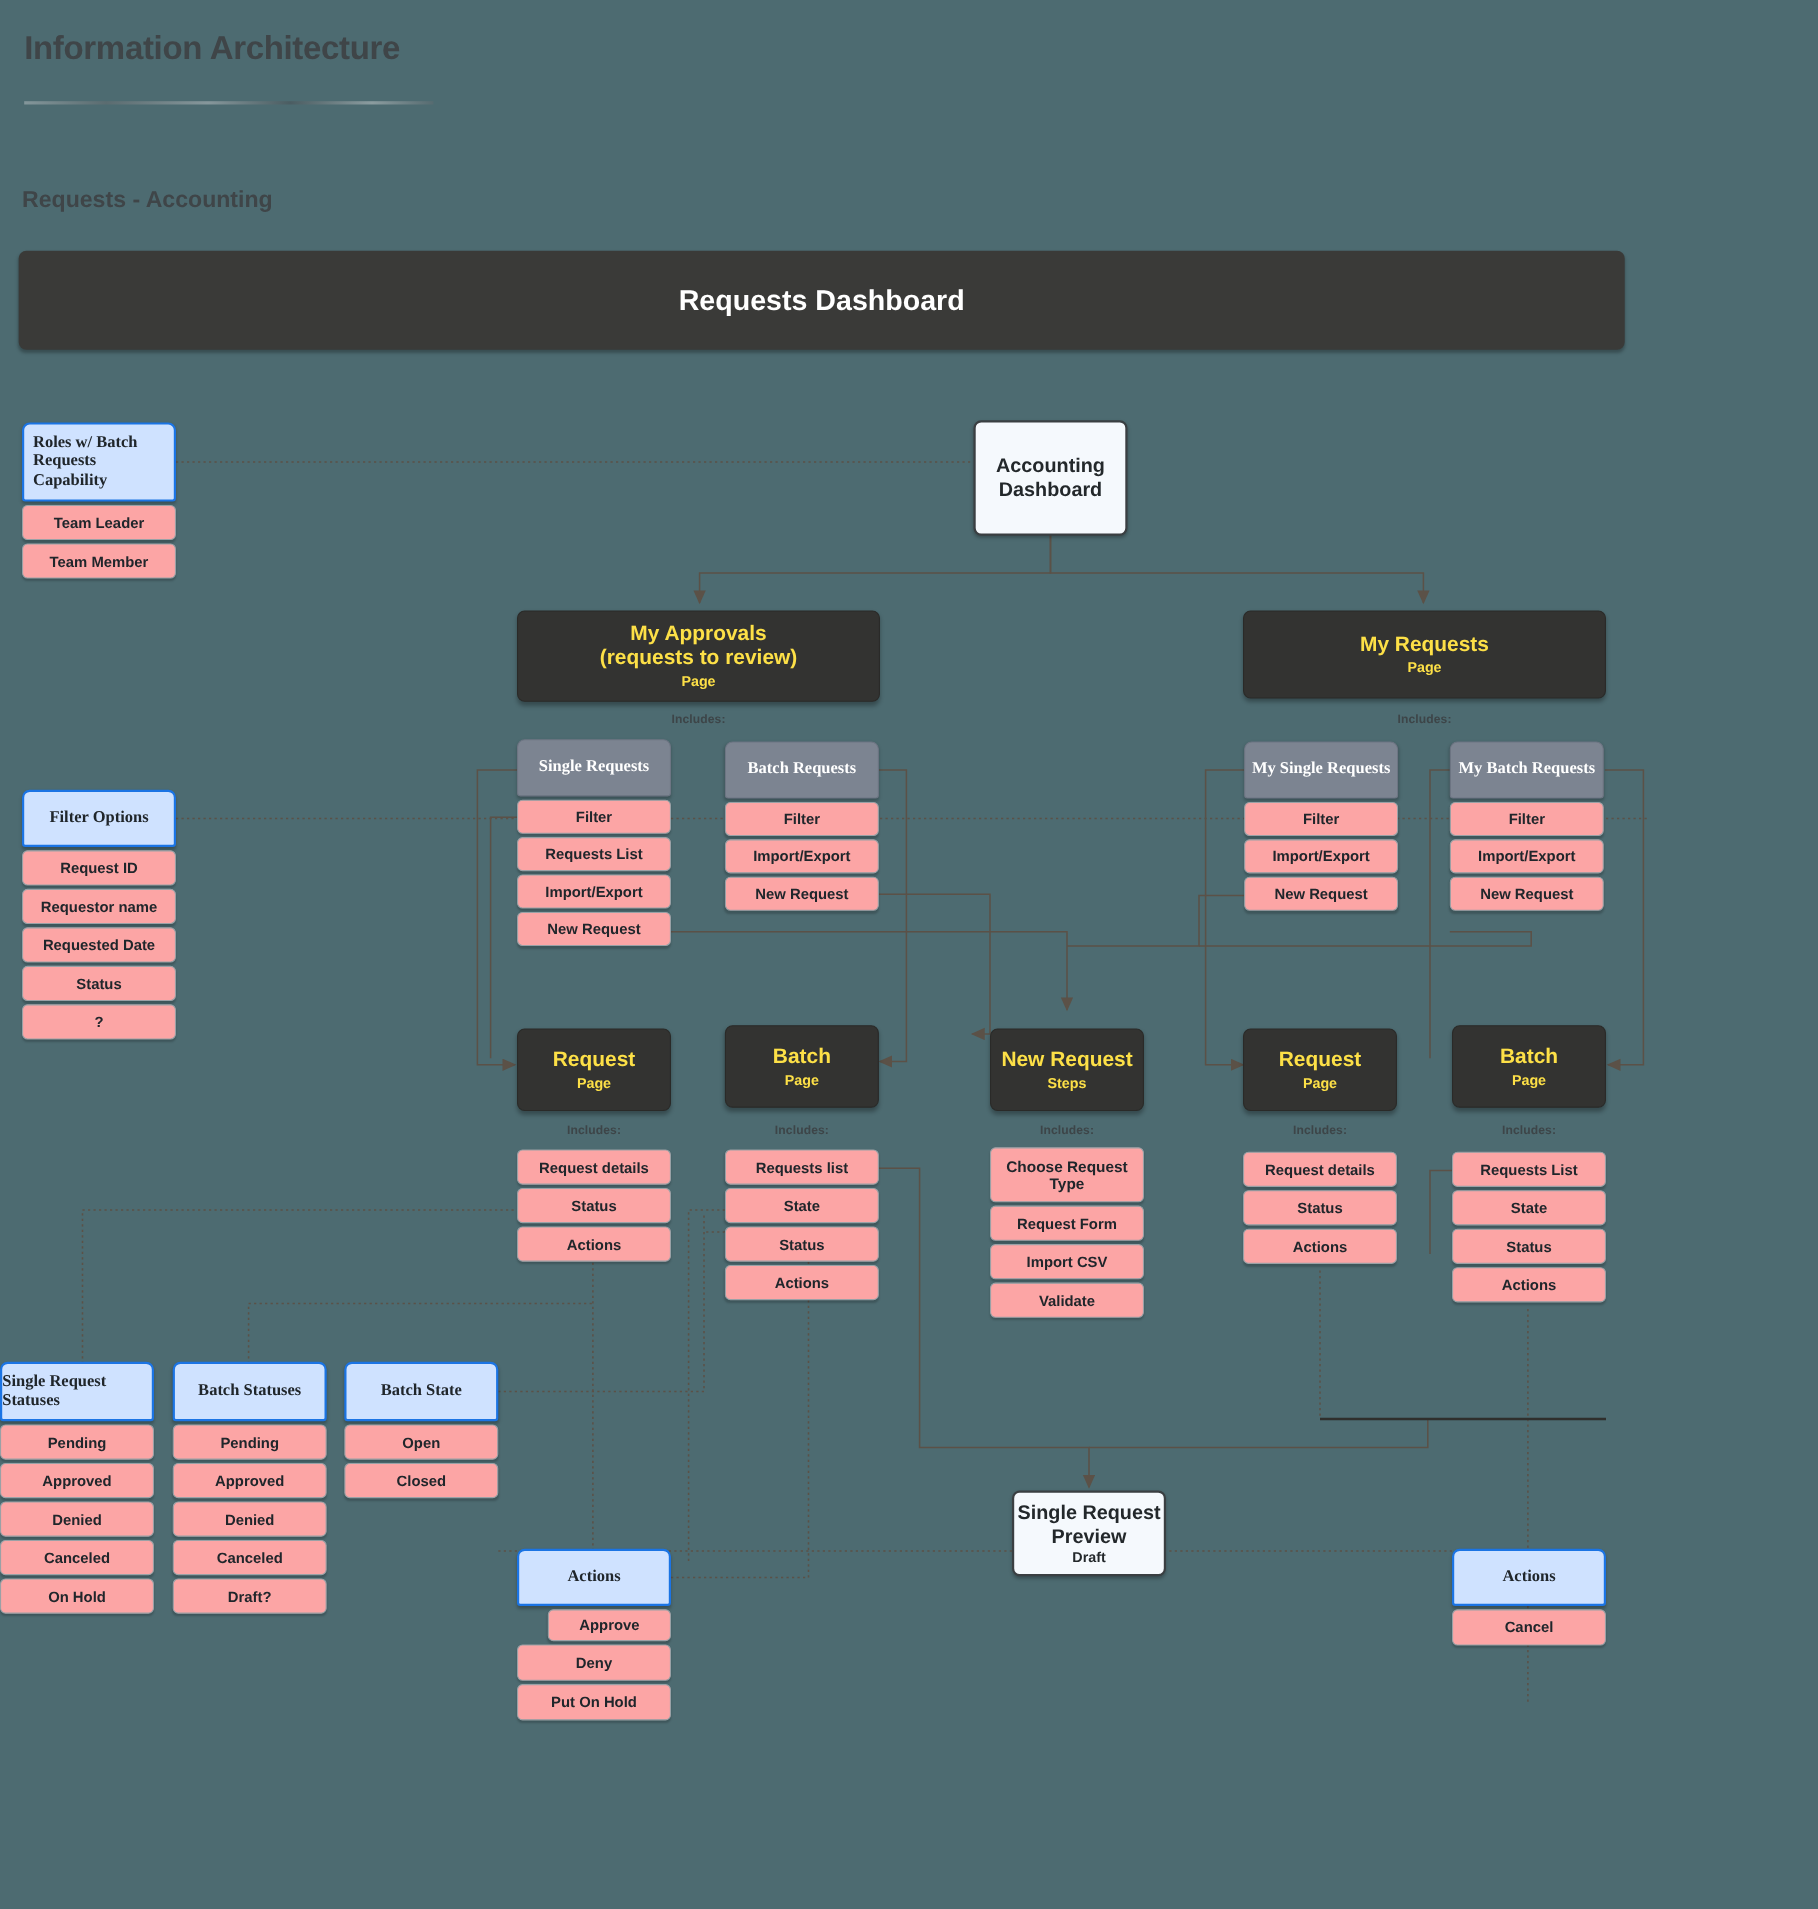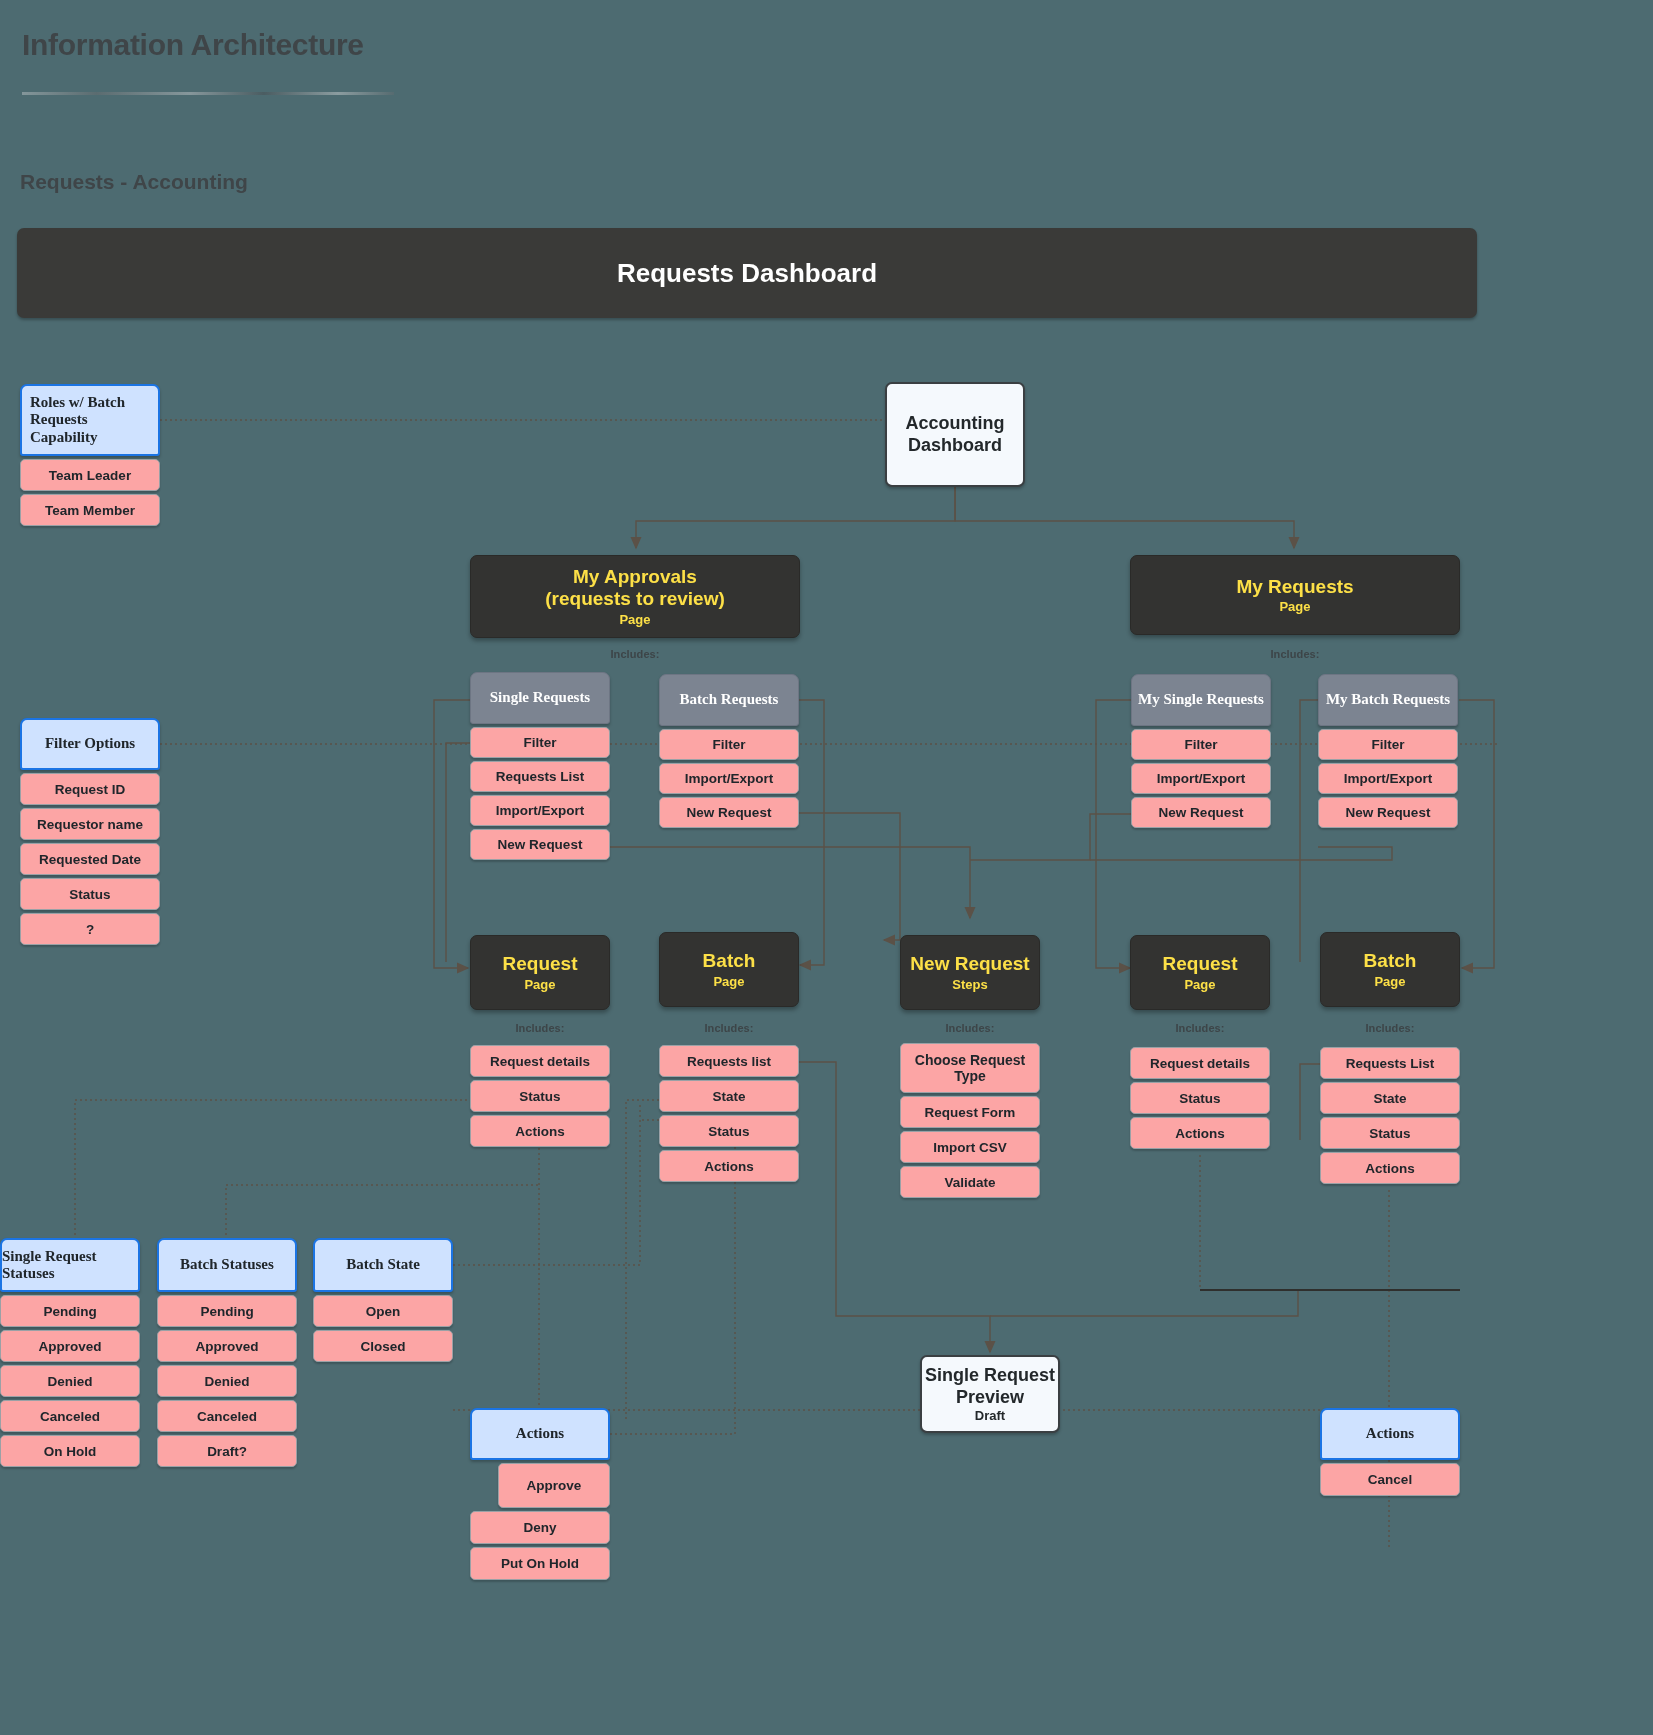--- a/index.html
+++ b/index.html
@@ -285,21 +285,21 @@
   </div>
 
   <div class="node node-white" style="left:920px; top:1355px; width:140px; height:78px;">
     <div class="t1"><span>Single Request</span></div>
     <div class="t1"><span>Preview</span></div>
     <div class="t2">Draft</div>
   </div>
 
   <div class="group" style="left:470px; top:1408px; width:140px;">
     <div class="g-head blue" style="height:52px;">Actions</div>
-    <div class="g-item" style="height:45px;margin-left:28px;">Approve</div>
+    <div class="g-item" style="height:29px;margin-left:28px;">Approve</div>
     <div class="g-item" style="height:33px;">Deny</div>
     <div class="g-item" style="height:33px;">Put On Hold</div>
   </div>
 
   <div class="group" style="left:1320px; top:1408px; width:140px;">
     <div class="g-head blue" style="height:52px;">Actions</div>
     <div class="g-item" style="height:33px;">Cancel</div>
   </div>
 
 </div>

